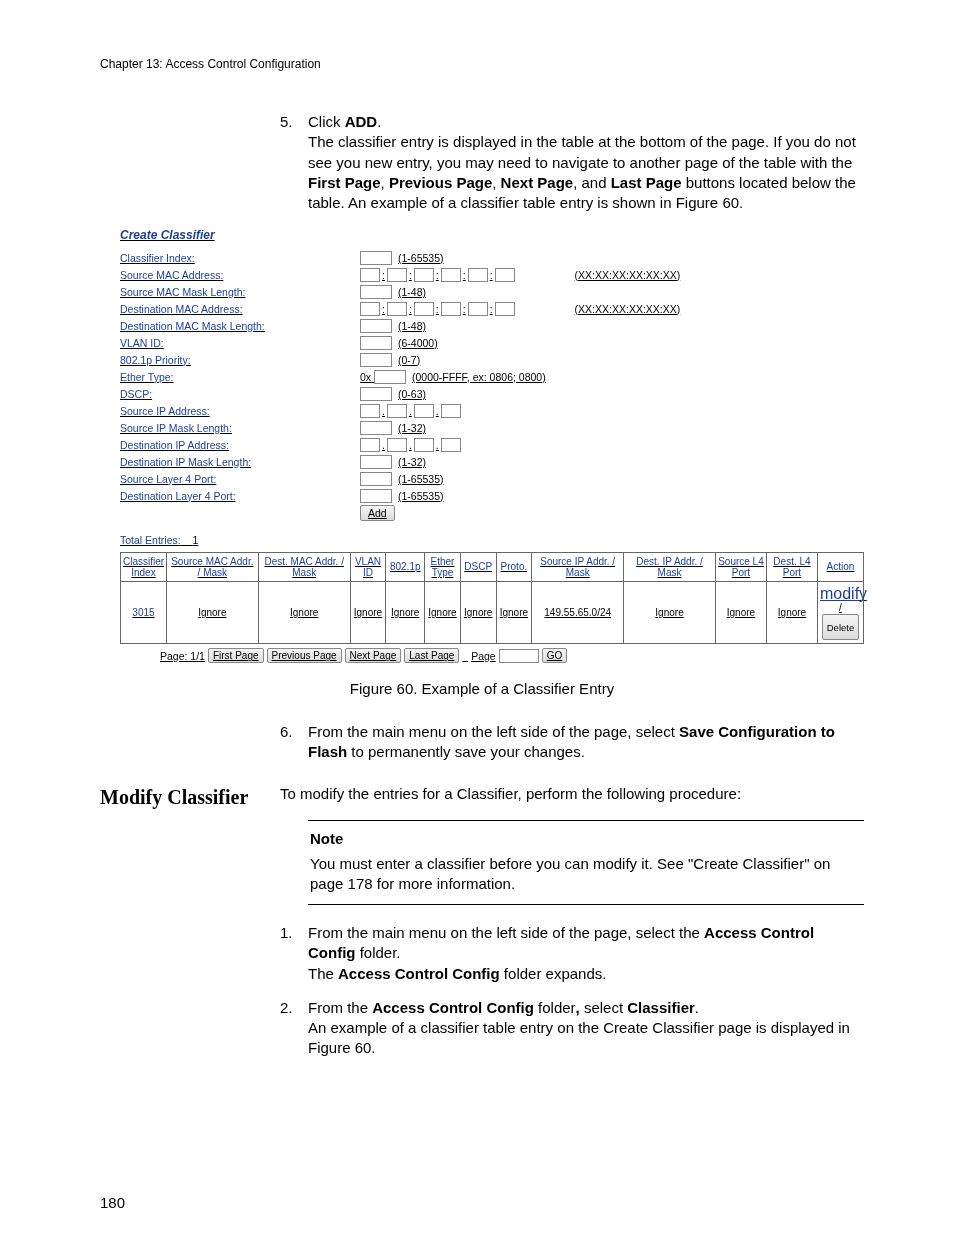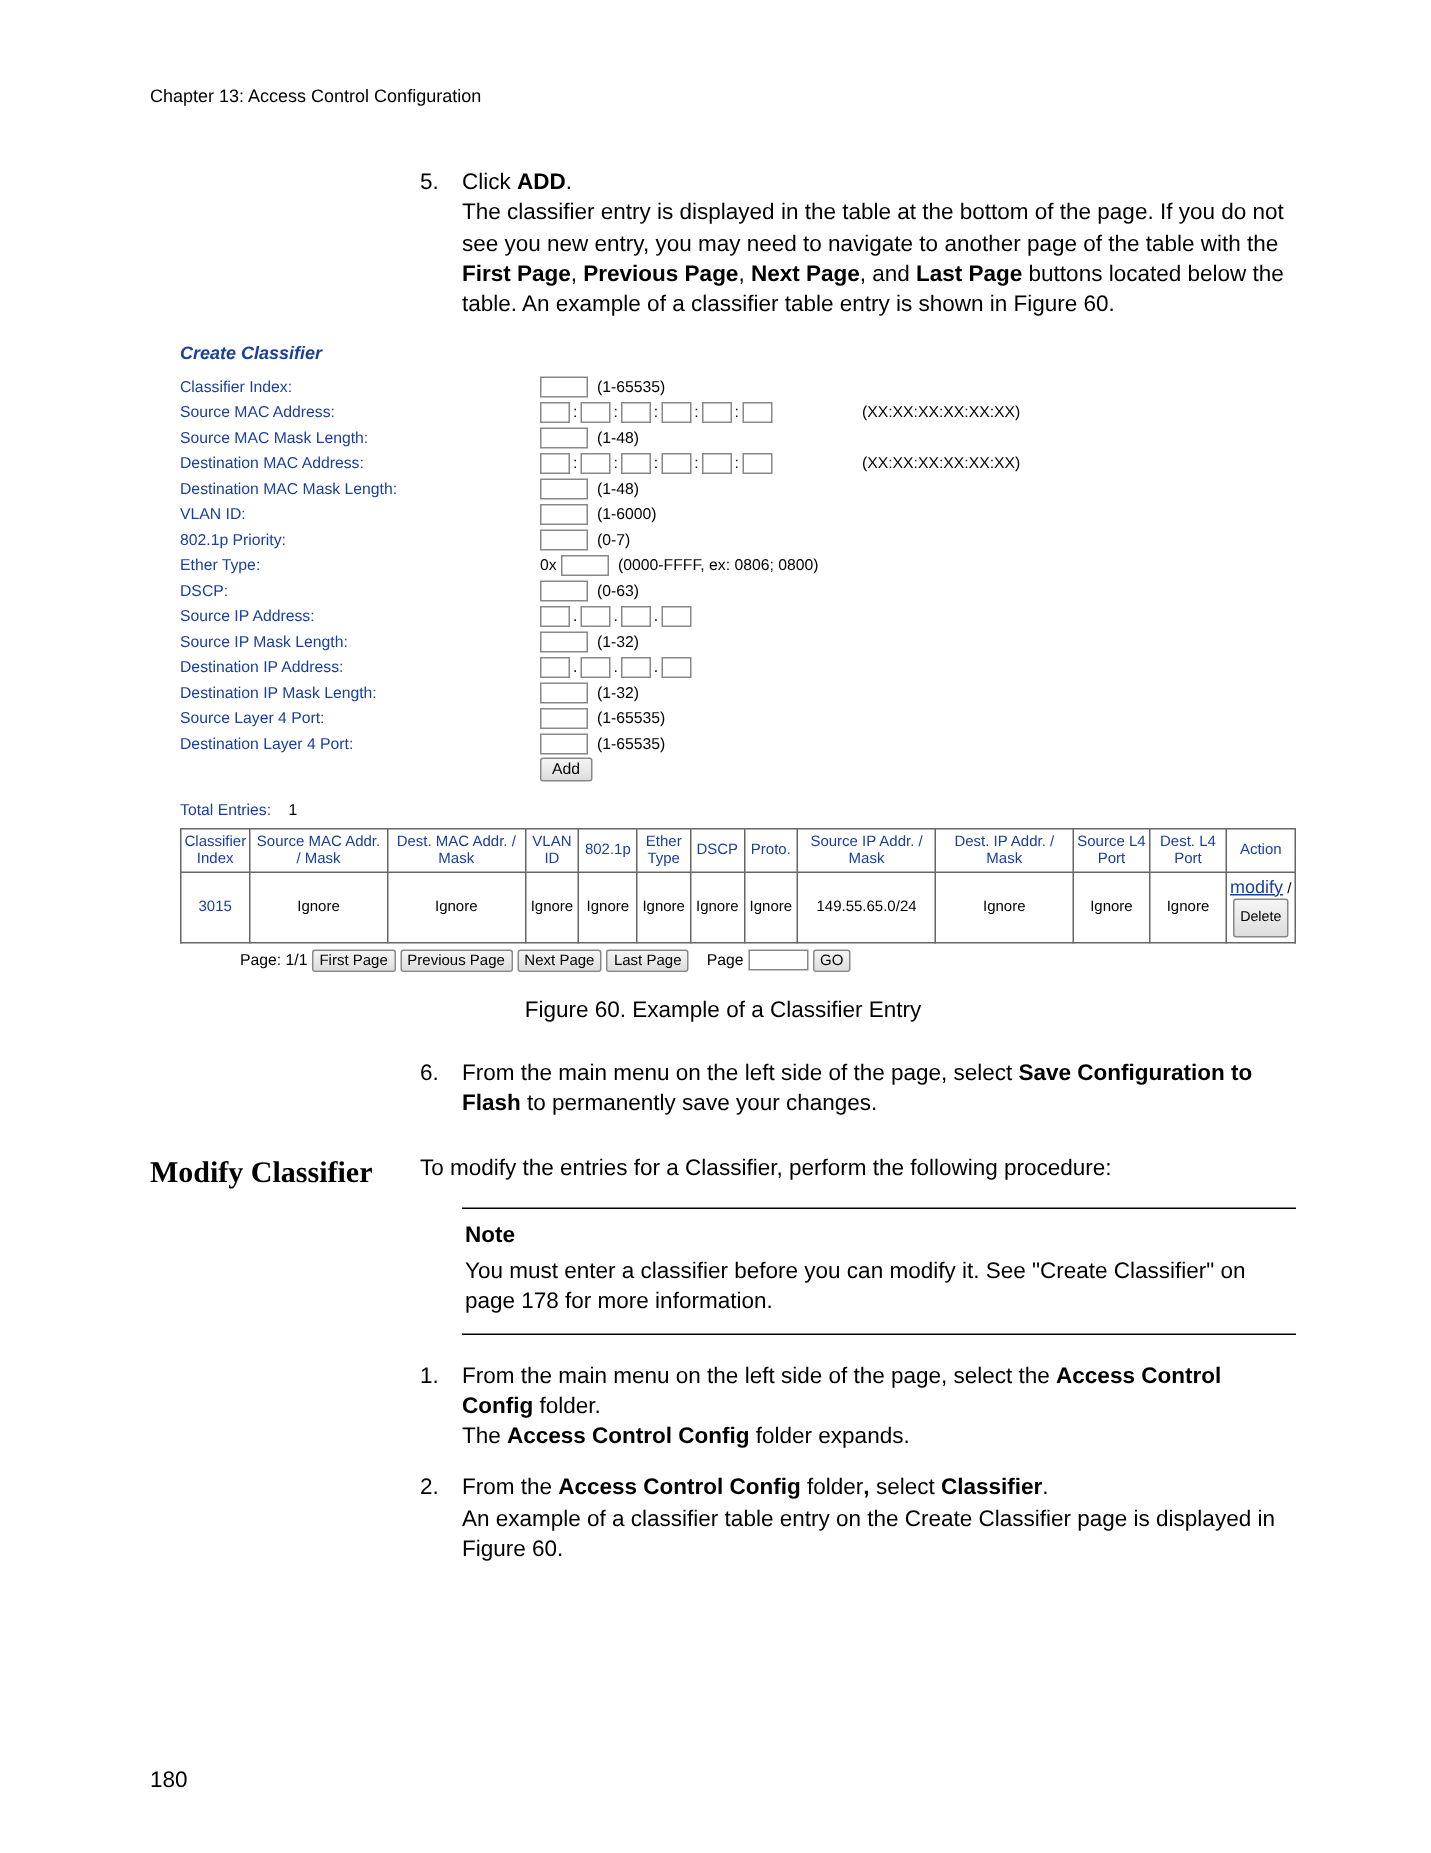--- a/index.html
+++ b/index.html
@@ -17,20 +17,21 @@
   .ol-item { display: flex; margin-bottom: 14px; }
   .ol-num { width: 28px; flex: 0 0 28px; }
   .ol-body { flex: 1; }
   b { font-weight: bold; }
 
   
   .screenshot {
     margin: 10px 0 6px 20px;
     font-size: 10.5px;
     color: #000;
+    text-decoration: underline;
   }
   .sc-title {
     color: #1a3f9c;
     font-style: italic;
     font-weight: bold;
     font-size: 12px;
     margin-bottom: 6px;
   }
   .sc-row { display: flex; align-items: center; min-height: 16px; margin: 1px 0; }
   .sc-label { color: #1a3f9c; width: 240px; flex: 0 0 240px; font-size: 10.5px; }
@@ -58,21 +59,21 @@
     font-size: 10px;
   }
   .tbl th, .tbl td {
     border: 1px solid #666;
     padding: 3px 2px;
     text-align: center;
     vertical-align: middle;
     line-height: 1.1;
   }
   .tbl th { color: #1a3f9c; font-weight: normal; }
-  .modify-link { color: #1a3f9c; text-decoration: underline; font-size: 12px; }
+  .modify-link { color: #1a3f9c; text-decoration: underline; font-size: 16px; }
   .delbtn {
     border: 1px solid #888; background: linear-gradient(#f5f5f5,#ddd);
     font-size: 9.5px; padding: 0 4px; height: 26px; border-radius:2px; margin-top:1px;
   }
   .pager { margin-top: 4px; font-size: 10.5px; display:flex; align-items:center; gap:3px;padding-left:40px;}
   .pgbtn { border:1px solid #888; background:linear-gradient(#f5f5f5,#ddd); font-size:10px; padding:0 4px; height:15px; border-radius:2px;}
   .pgin { border:1px solid #888; width:38px; height:12px; display:inline-block; }
 
   .fig-caption { text-align:center; margin: 16px 0 22px 0; font-size: 15px; }
 
@@ -170,21 +171,21 @@
       <div class="sc-field">
         <span class="in in-w"></span>
         <span class="hint">(1-48)</span>
       </div>
     </div>
 
   <div class="sc-row">
       <div class="sc-label">VLAN ID:</div>
       <div class="sc-field">
         <span class="in in-w"></span>
-        <span class="hint">(1-6000)</span>
+        <span class="hint">(6-4000)</span>
       </div>
     </div>
 
   <div class="sc-row">
       <div class="sc-label">802.1p Priority:</div>
       <div class="sc-field">
         <span class="in in-w"></span>
         <span class="hint">(0-7)</span>
       </div>
     </div>

